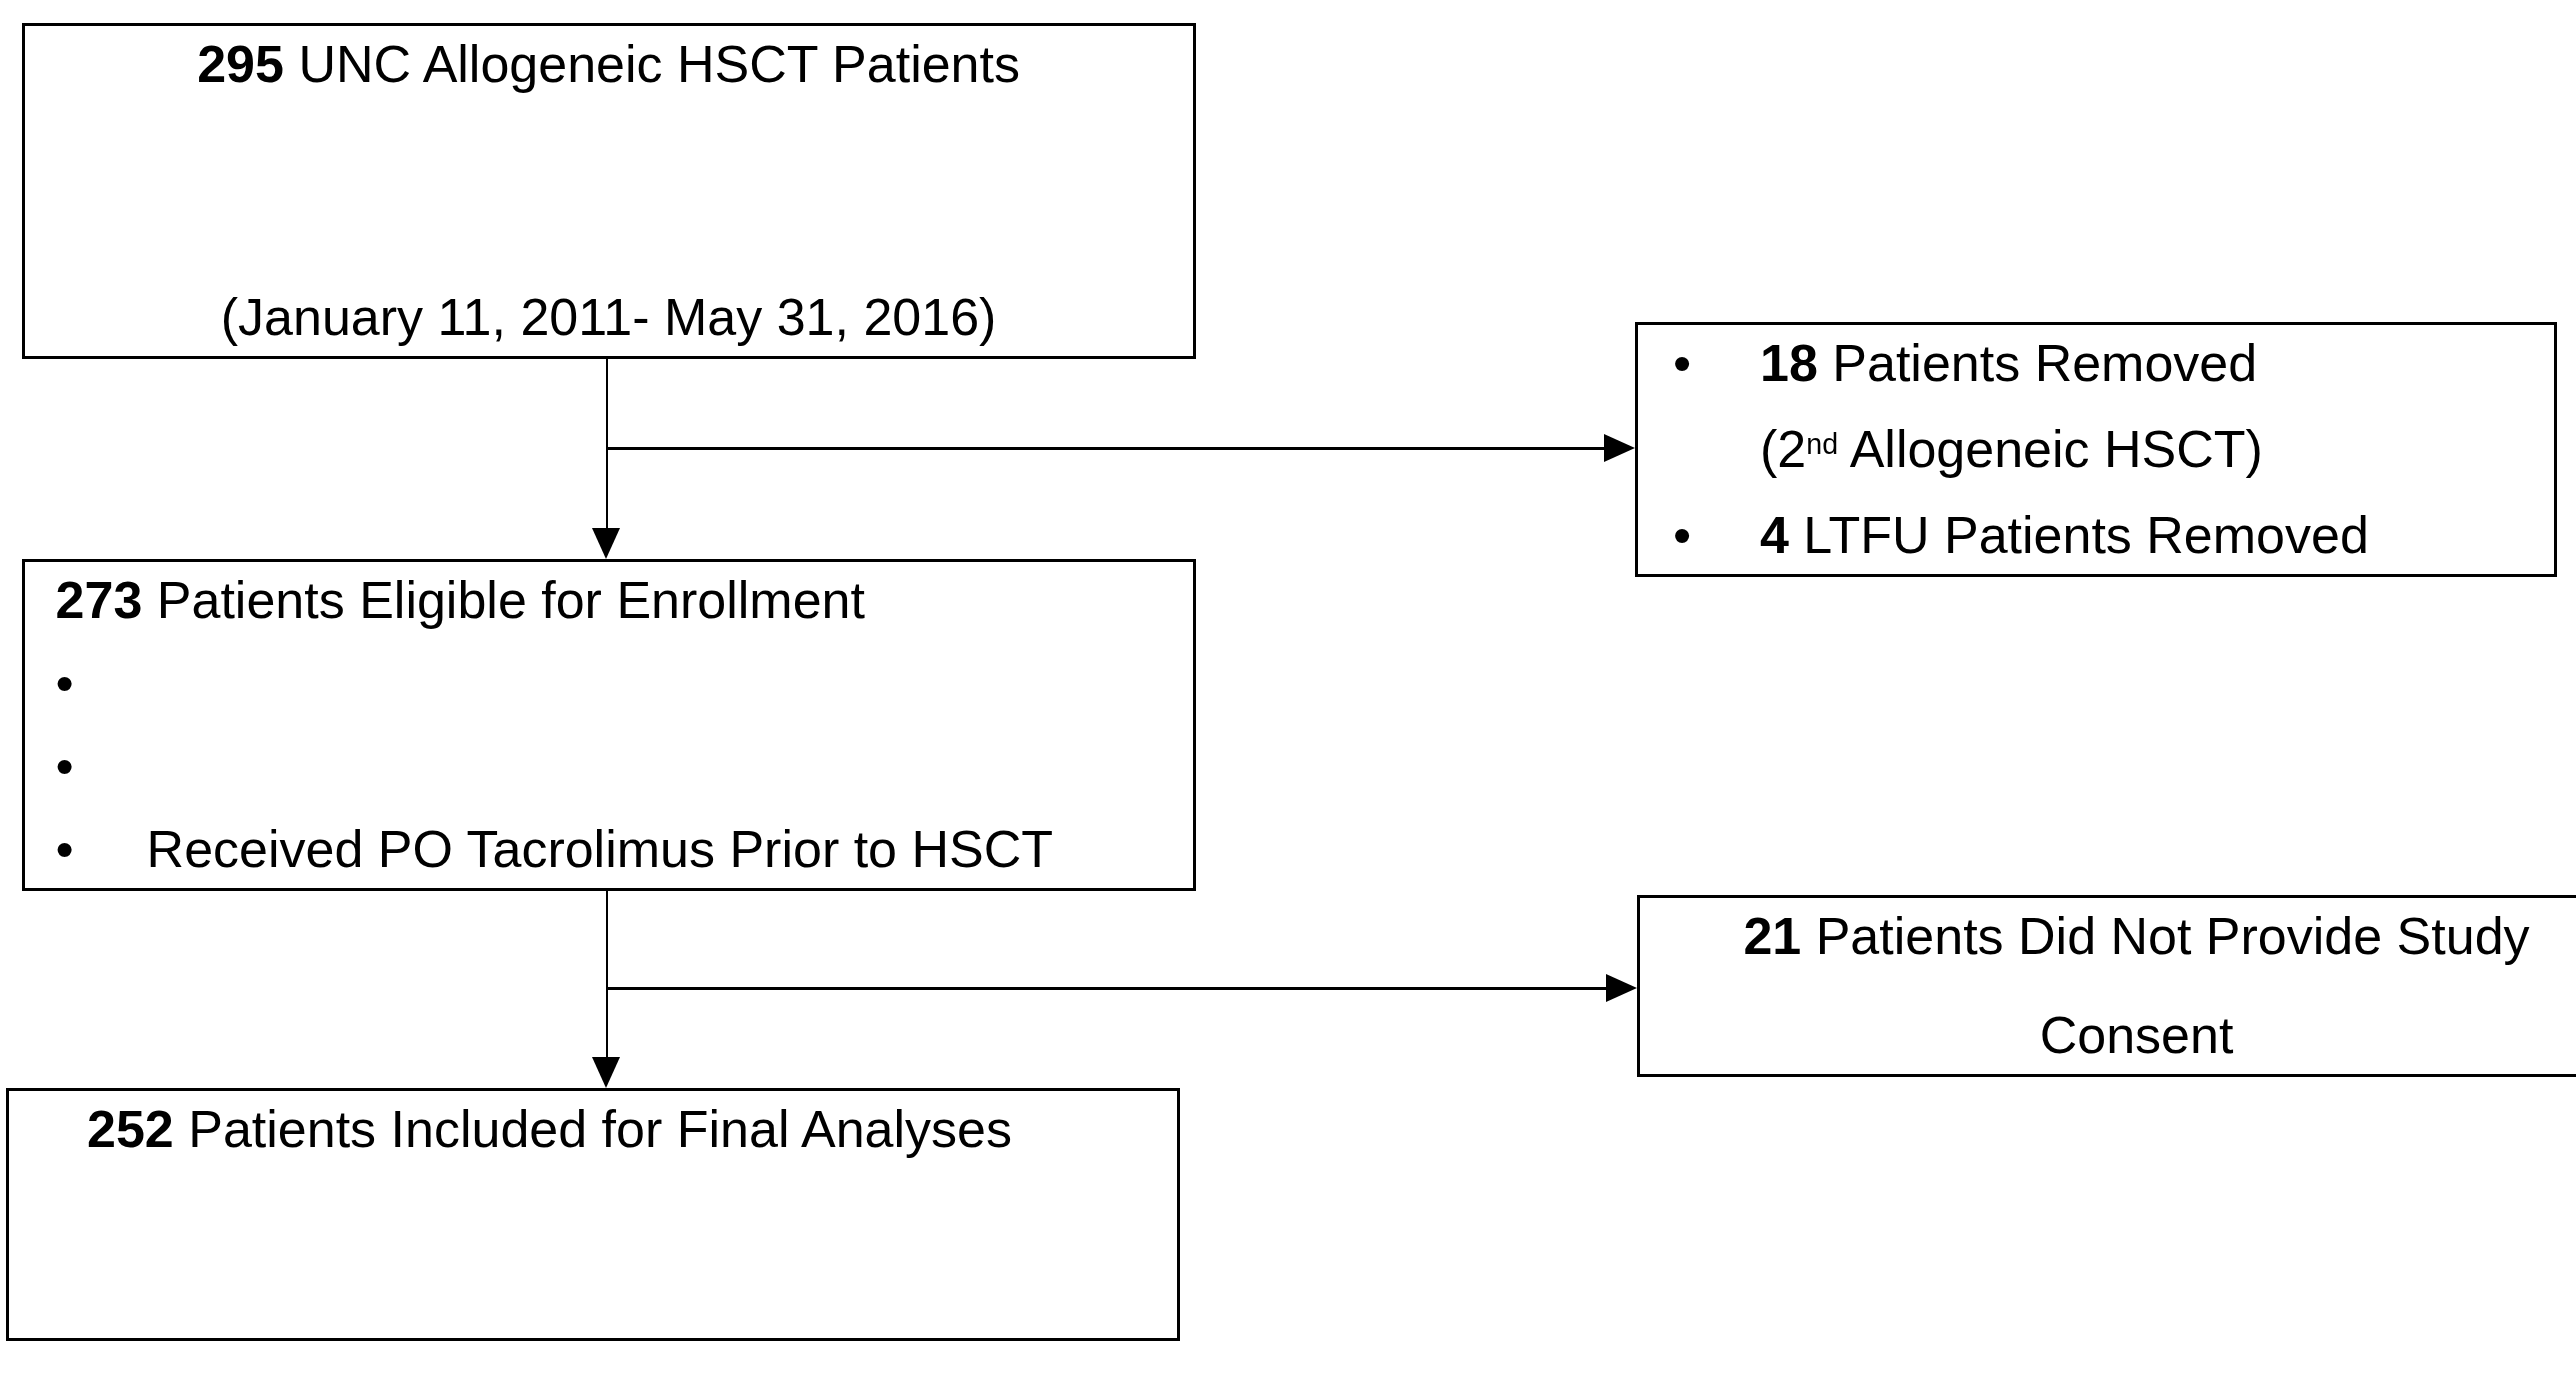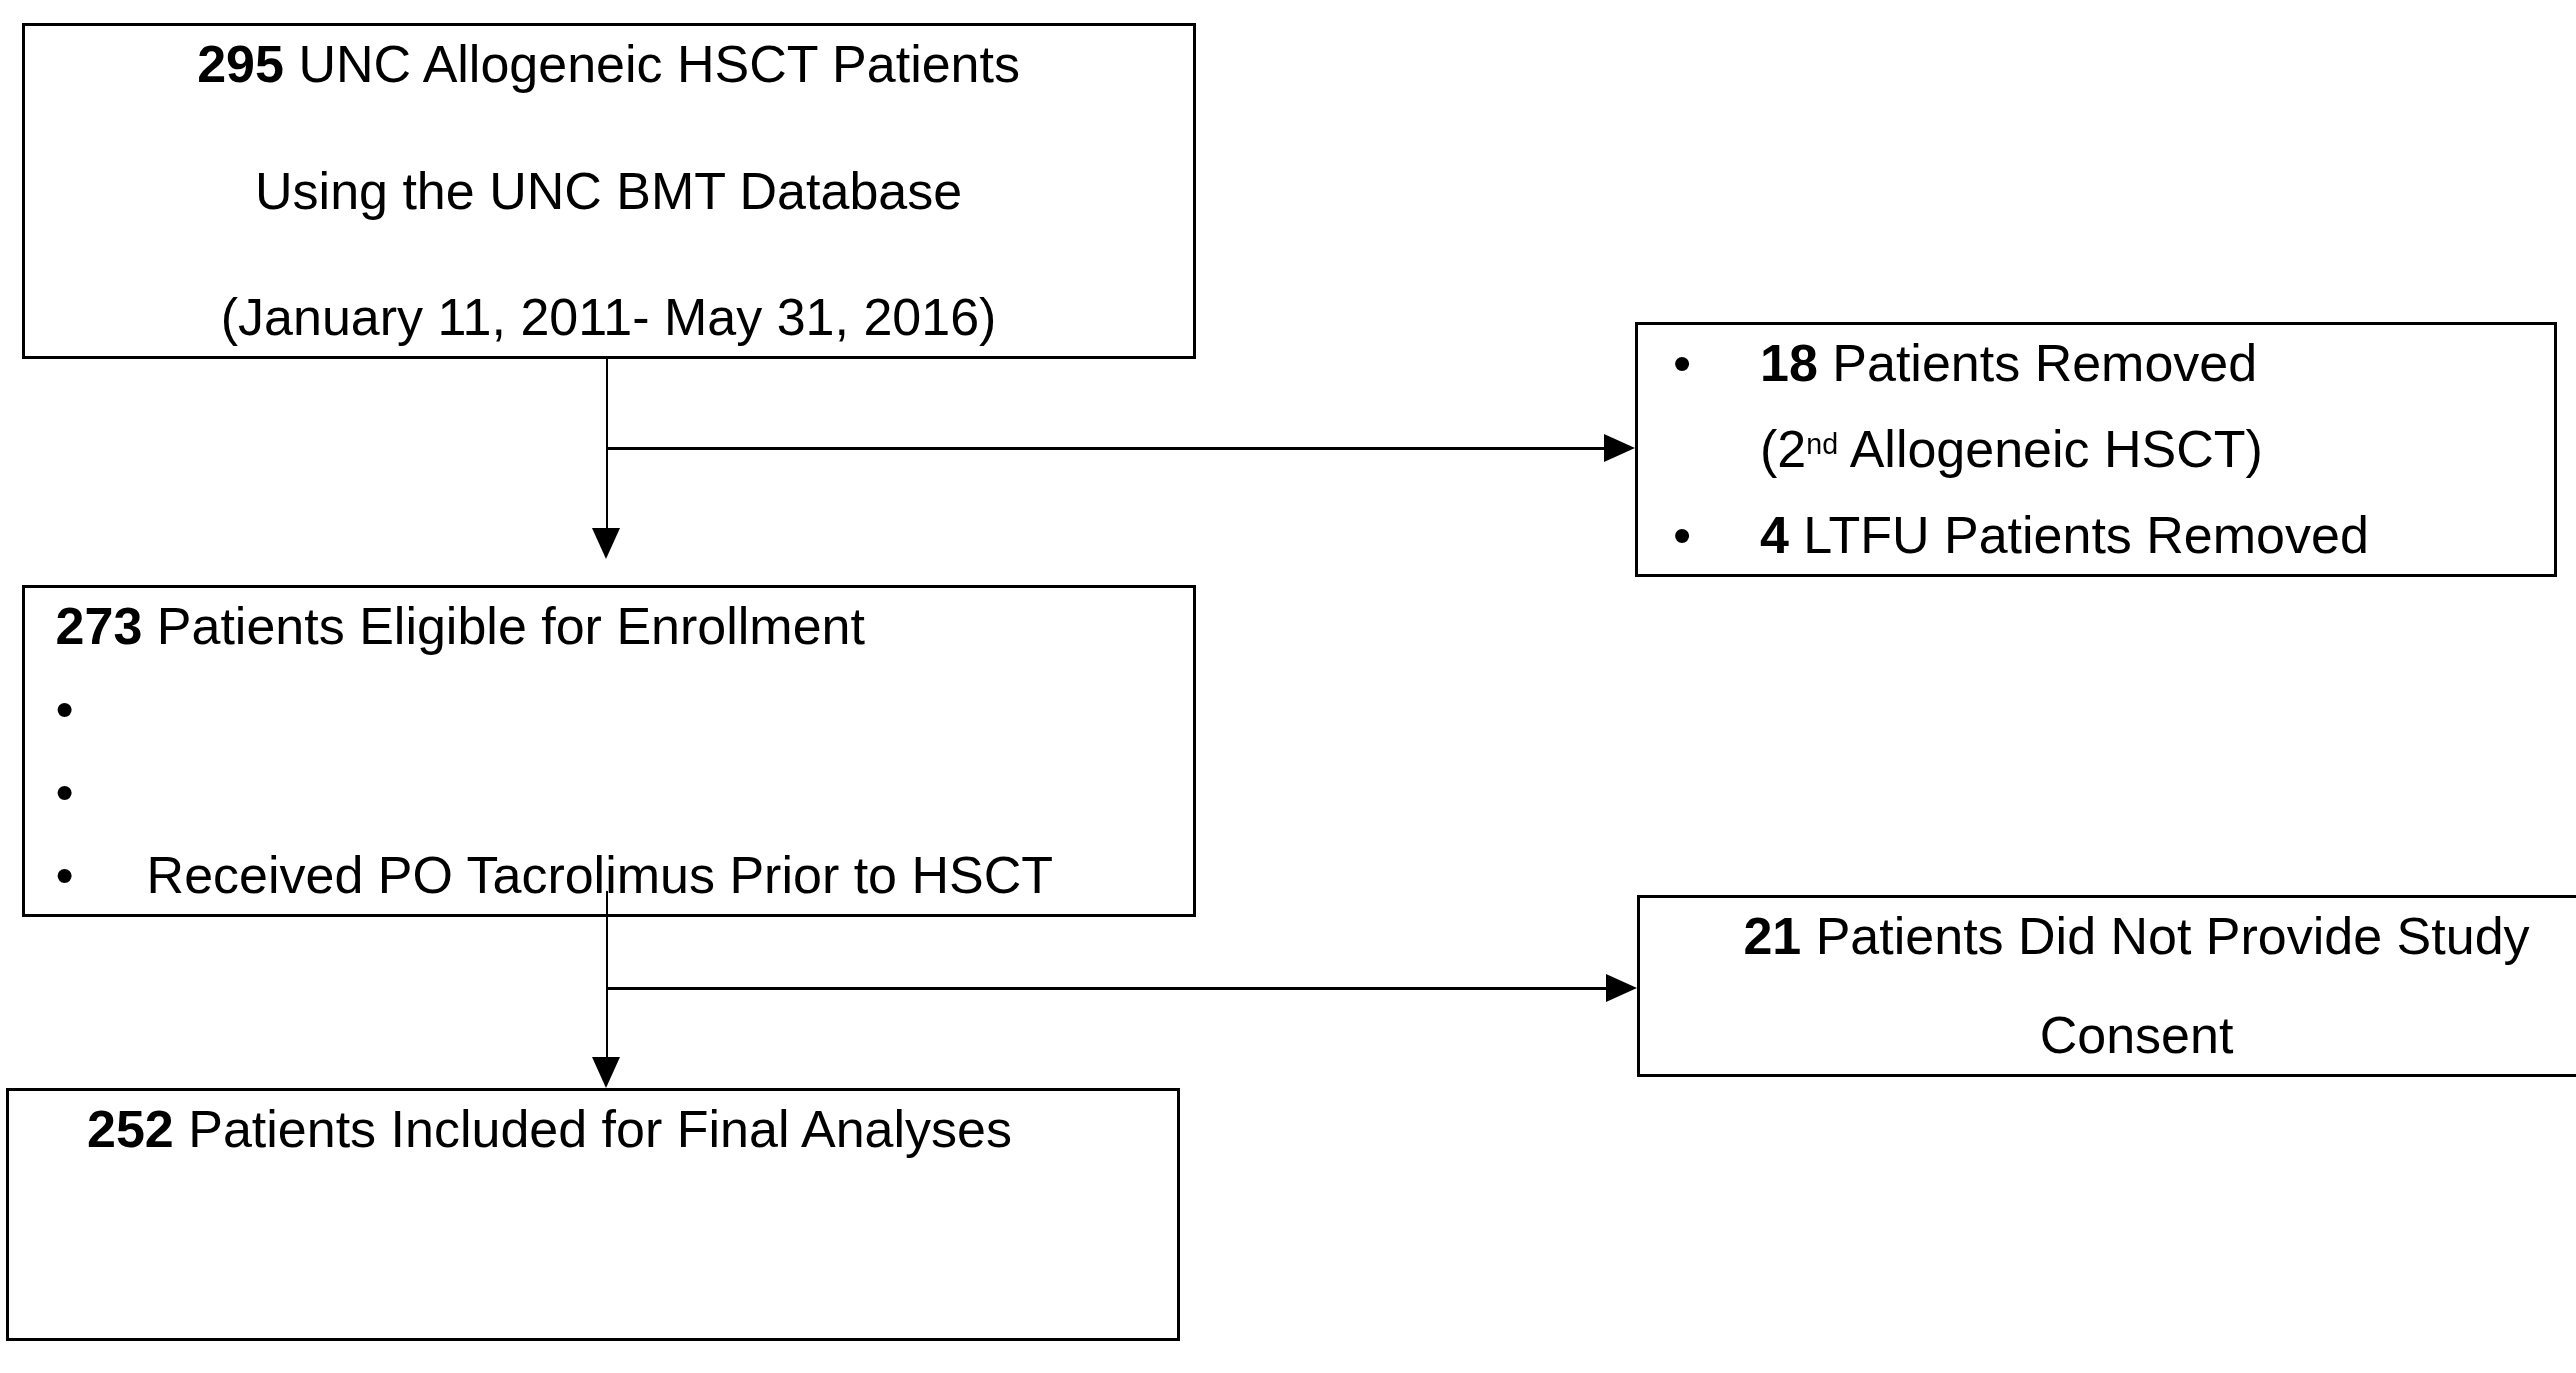--- a/index.html
+++ b/index.html
@@ -31,21 +31,21 @@
   .num { font-weight: 700; }
   .sup {
     font-size: 55%;
     position: relative;
     top: -0.45em;
     line-height: 0;
   }
 
   
   .top-box    { left: 21.6px;   top: 23px;   width: 1174px; height: 336px; text-align: center; padding: 0 21px; }
-  .mid-box    { left: 21.6px;   top: 559px;  width: 1174px; height: 332px; padding: 0 0 0 31px; margin-top: 26px; }
+  .mid-box    { left: 21.6px;   top: 559px;  width: 1174px; height: 332px; padding: 0 0 0 31px; }
   .bottom-box { left: 6px;   top: 1088px; width: 1174px; height: 253px; padding: 0 14px 0 78px; }
   .side-box-1 { left: 1635px; top: 322px;  width: 922px; height: 255px; padding: 0 14px 0 35px; }
   .side-box-2 { left: 1637px; top: 895px; width: 999px; height: 182px; text-align: center; padding: 0 14px; }
 
   
   .bullet-row { display: flex; }
   .bullet-marker { flex: 0 0 auto; }
   .mid-box .bullet-marker    { width: 91px; }
   .side-box-1 .bullet-marker { width: 87px; }
   .continuation { margin-left: 87px; }
@@ -75,21 +75,20 @@
   .ah-d2 { left: 592px;  top: 1057px; }
   .ah-r2 { left: 1606px; top: 974px; }
 </style>
 </head>
 <body>
 
 <div class="canvas">
 
   <div class="box top-box">
     <div class="line"><span class="num">295</span><span> UNC Allogeneic HSCT Patients</span></div>
-    <div class="line">Using the UNC BMT Database</div>
     <div class="line">(January 11, 2011- May 31, 2016)</div>
   </div>
 
   <div class="box side-box-1">
     <div class="line bullet-row">
       <span class="bullet-marker">•</span>
         <span class="bullet-text"><span class="num">18</span><span> Patients Removed</span></span>
     </div>
     <div class="line continuation"><span>(2</span><span class="sup">nd</span><span> Allogeneic HSCT)</span></div>
     <div class="line bullet-row">

